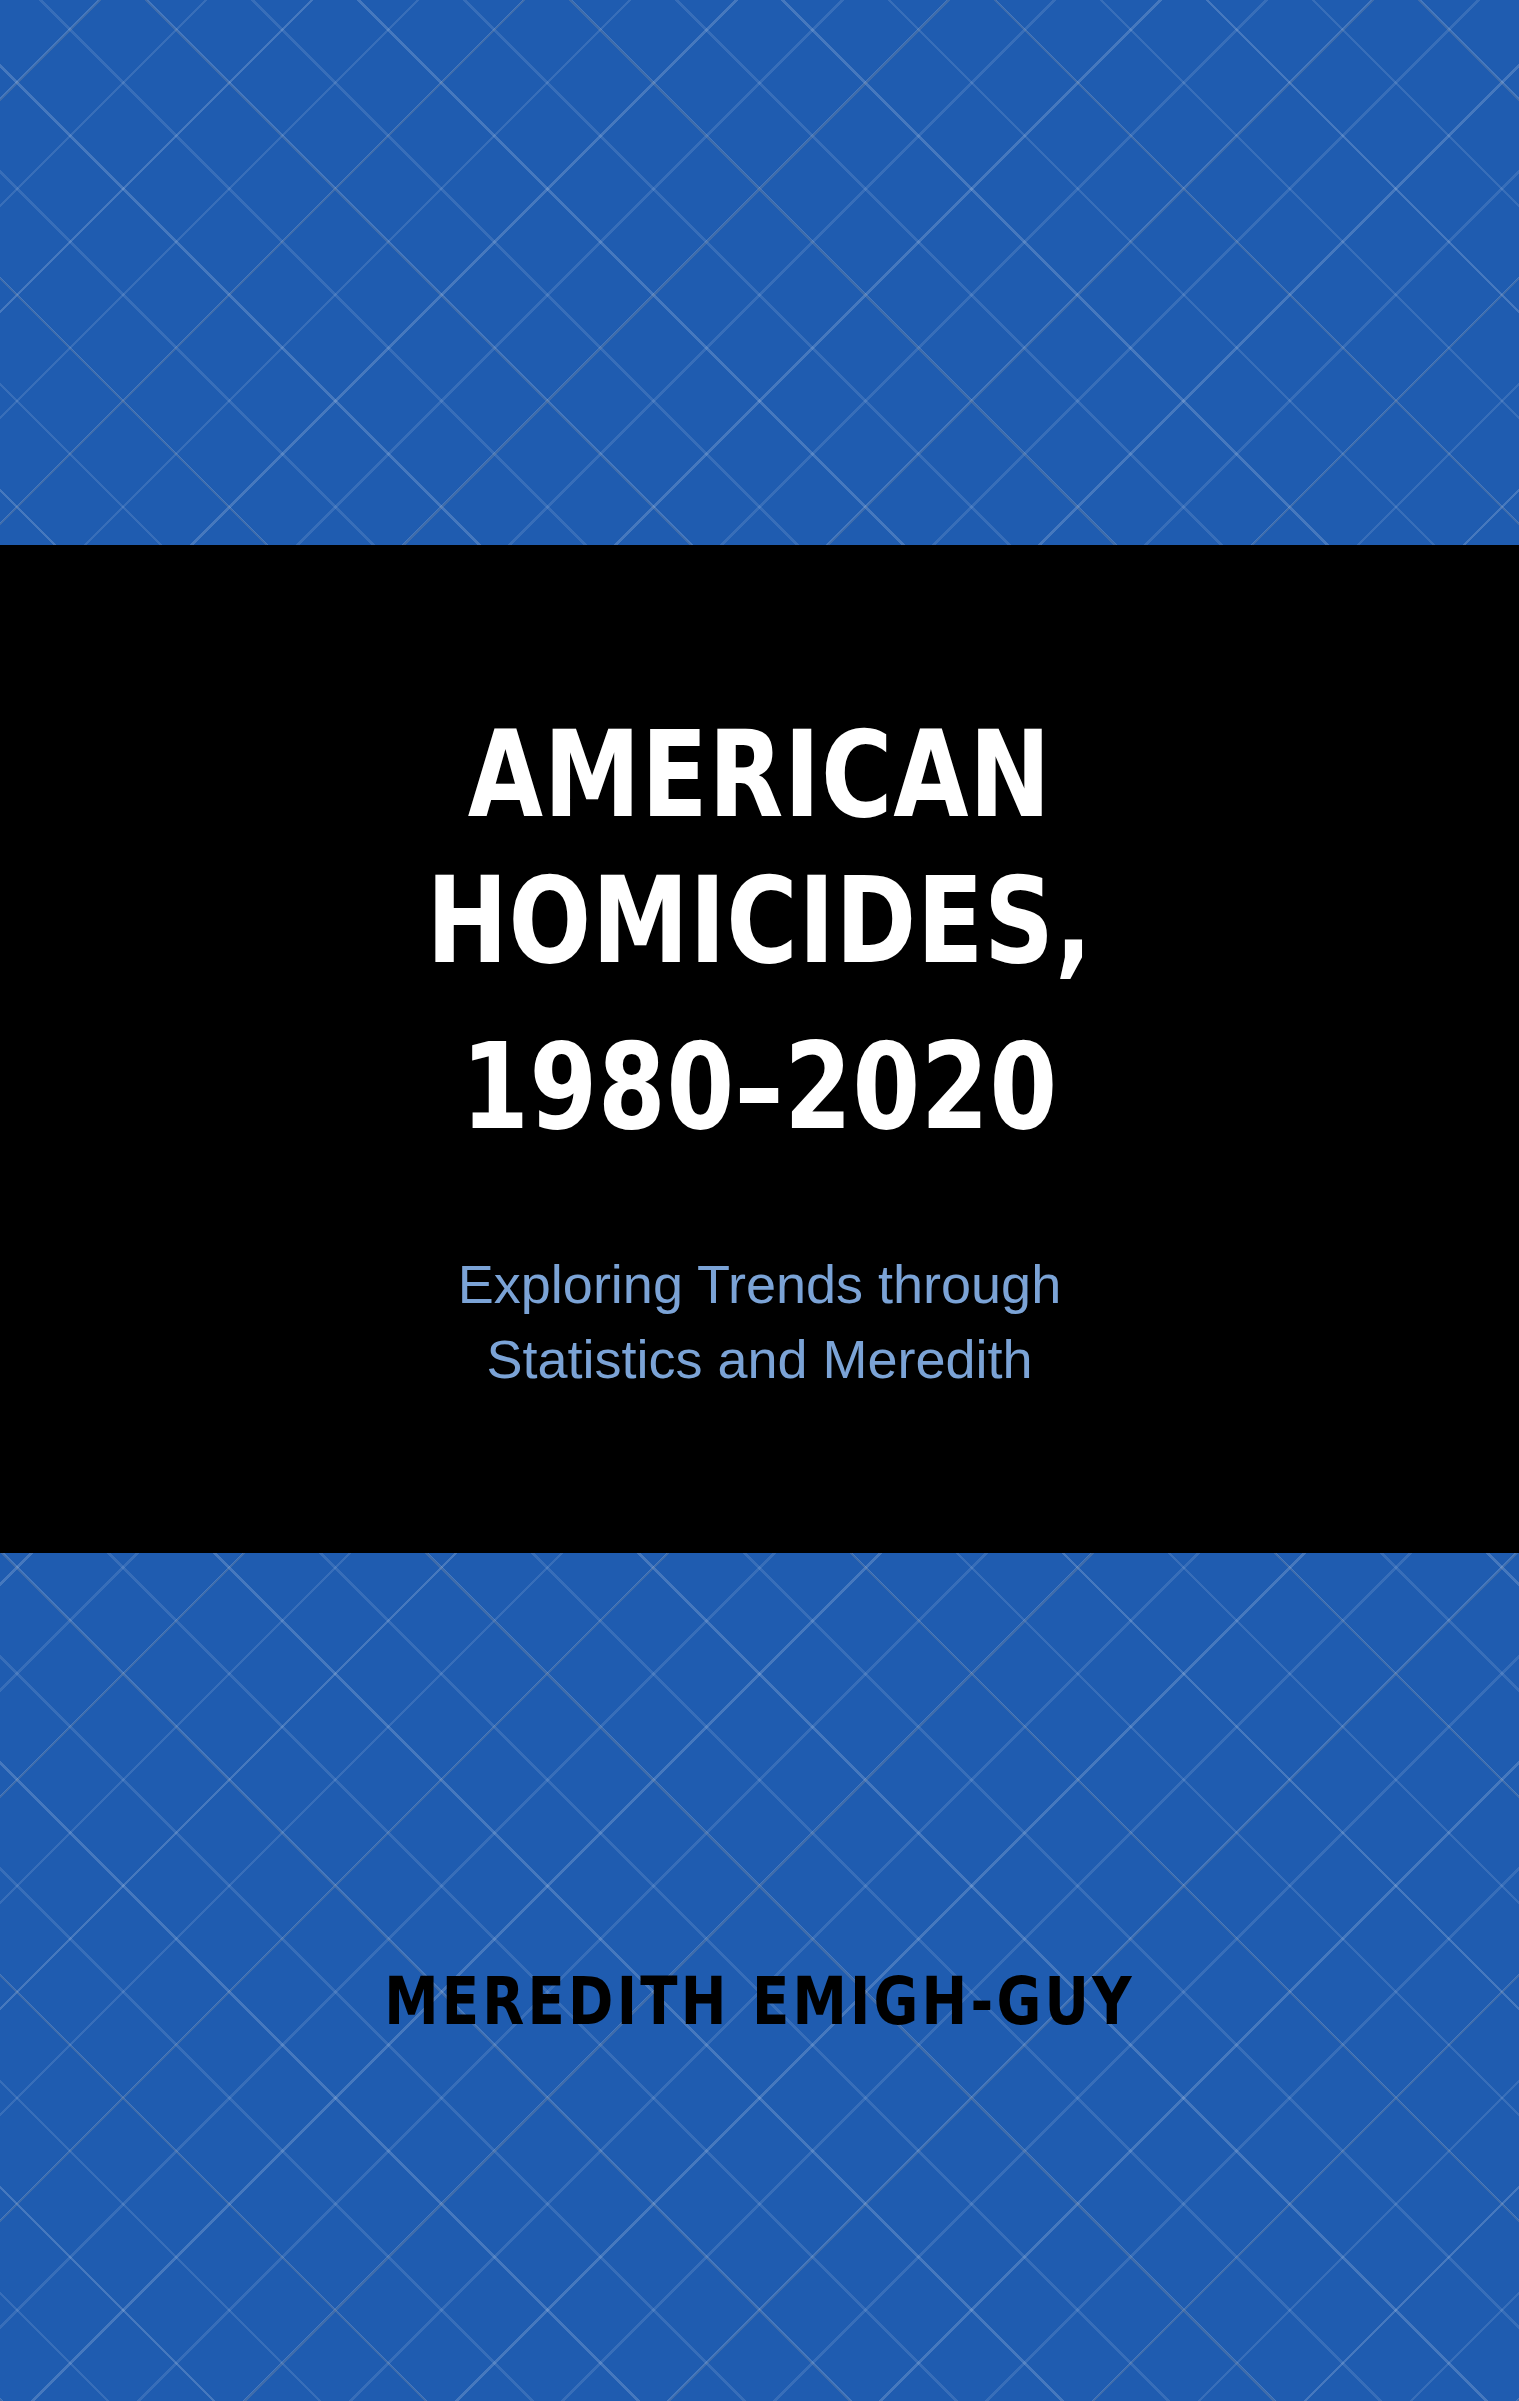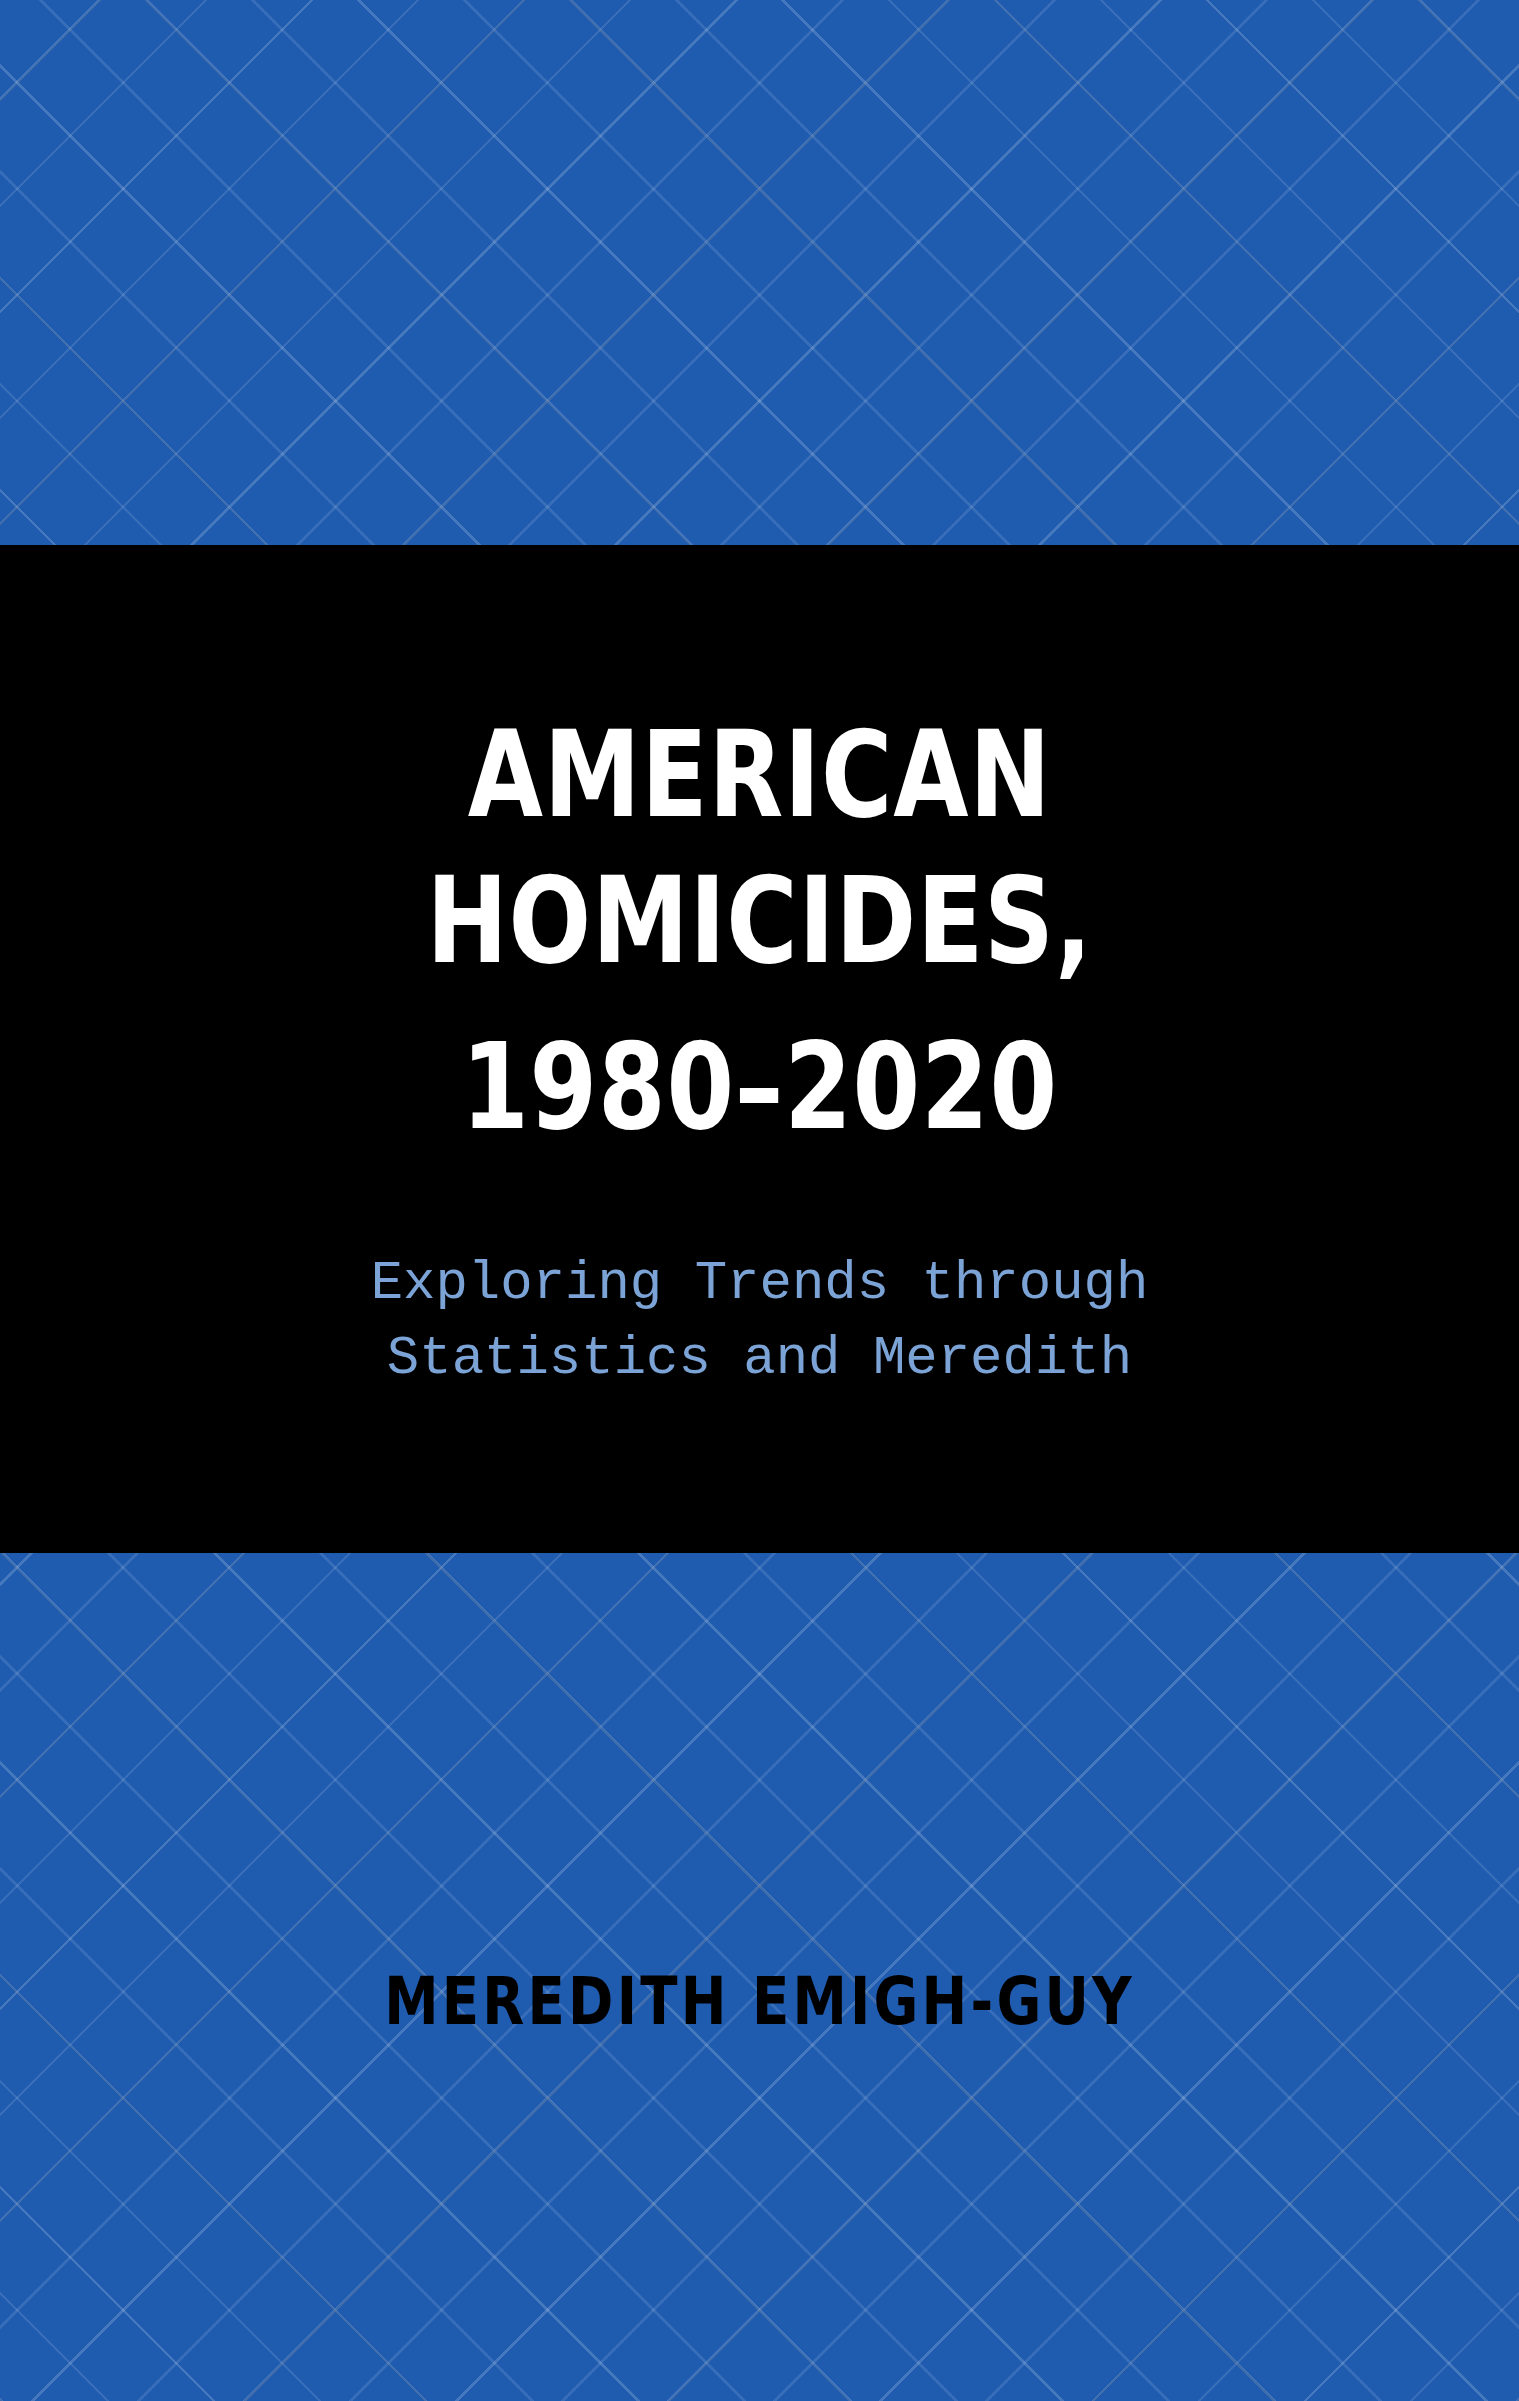--- a/index.html
+++ b/index.html
@@ -73,21 +73,21 @@
     text-transform: uppercase;
     margin: 0 0 52px 0;
     width: 100%;
   }
   .main-title .line2 {
     display: block;
     margin-top: 19px;
   }
   .subtitle {
     color: #7ba3d6;
-    font-family: Liberation Mono, monospace;
+    font-family: Liberation Sans, sans-serif;
     font-size: 54px;
     line-height: 1.38;
     text-align: center;
     margin: 35px 0 0 0;
     width: 100%;
   }
   .author {
     position: absolute;
     left: 0;
     right: 0;

